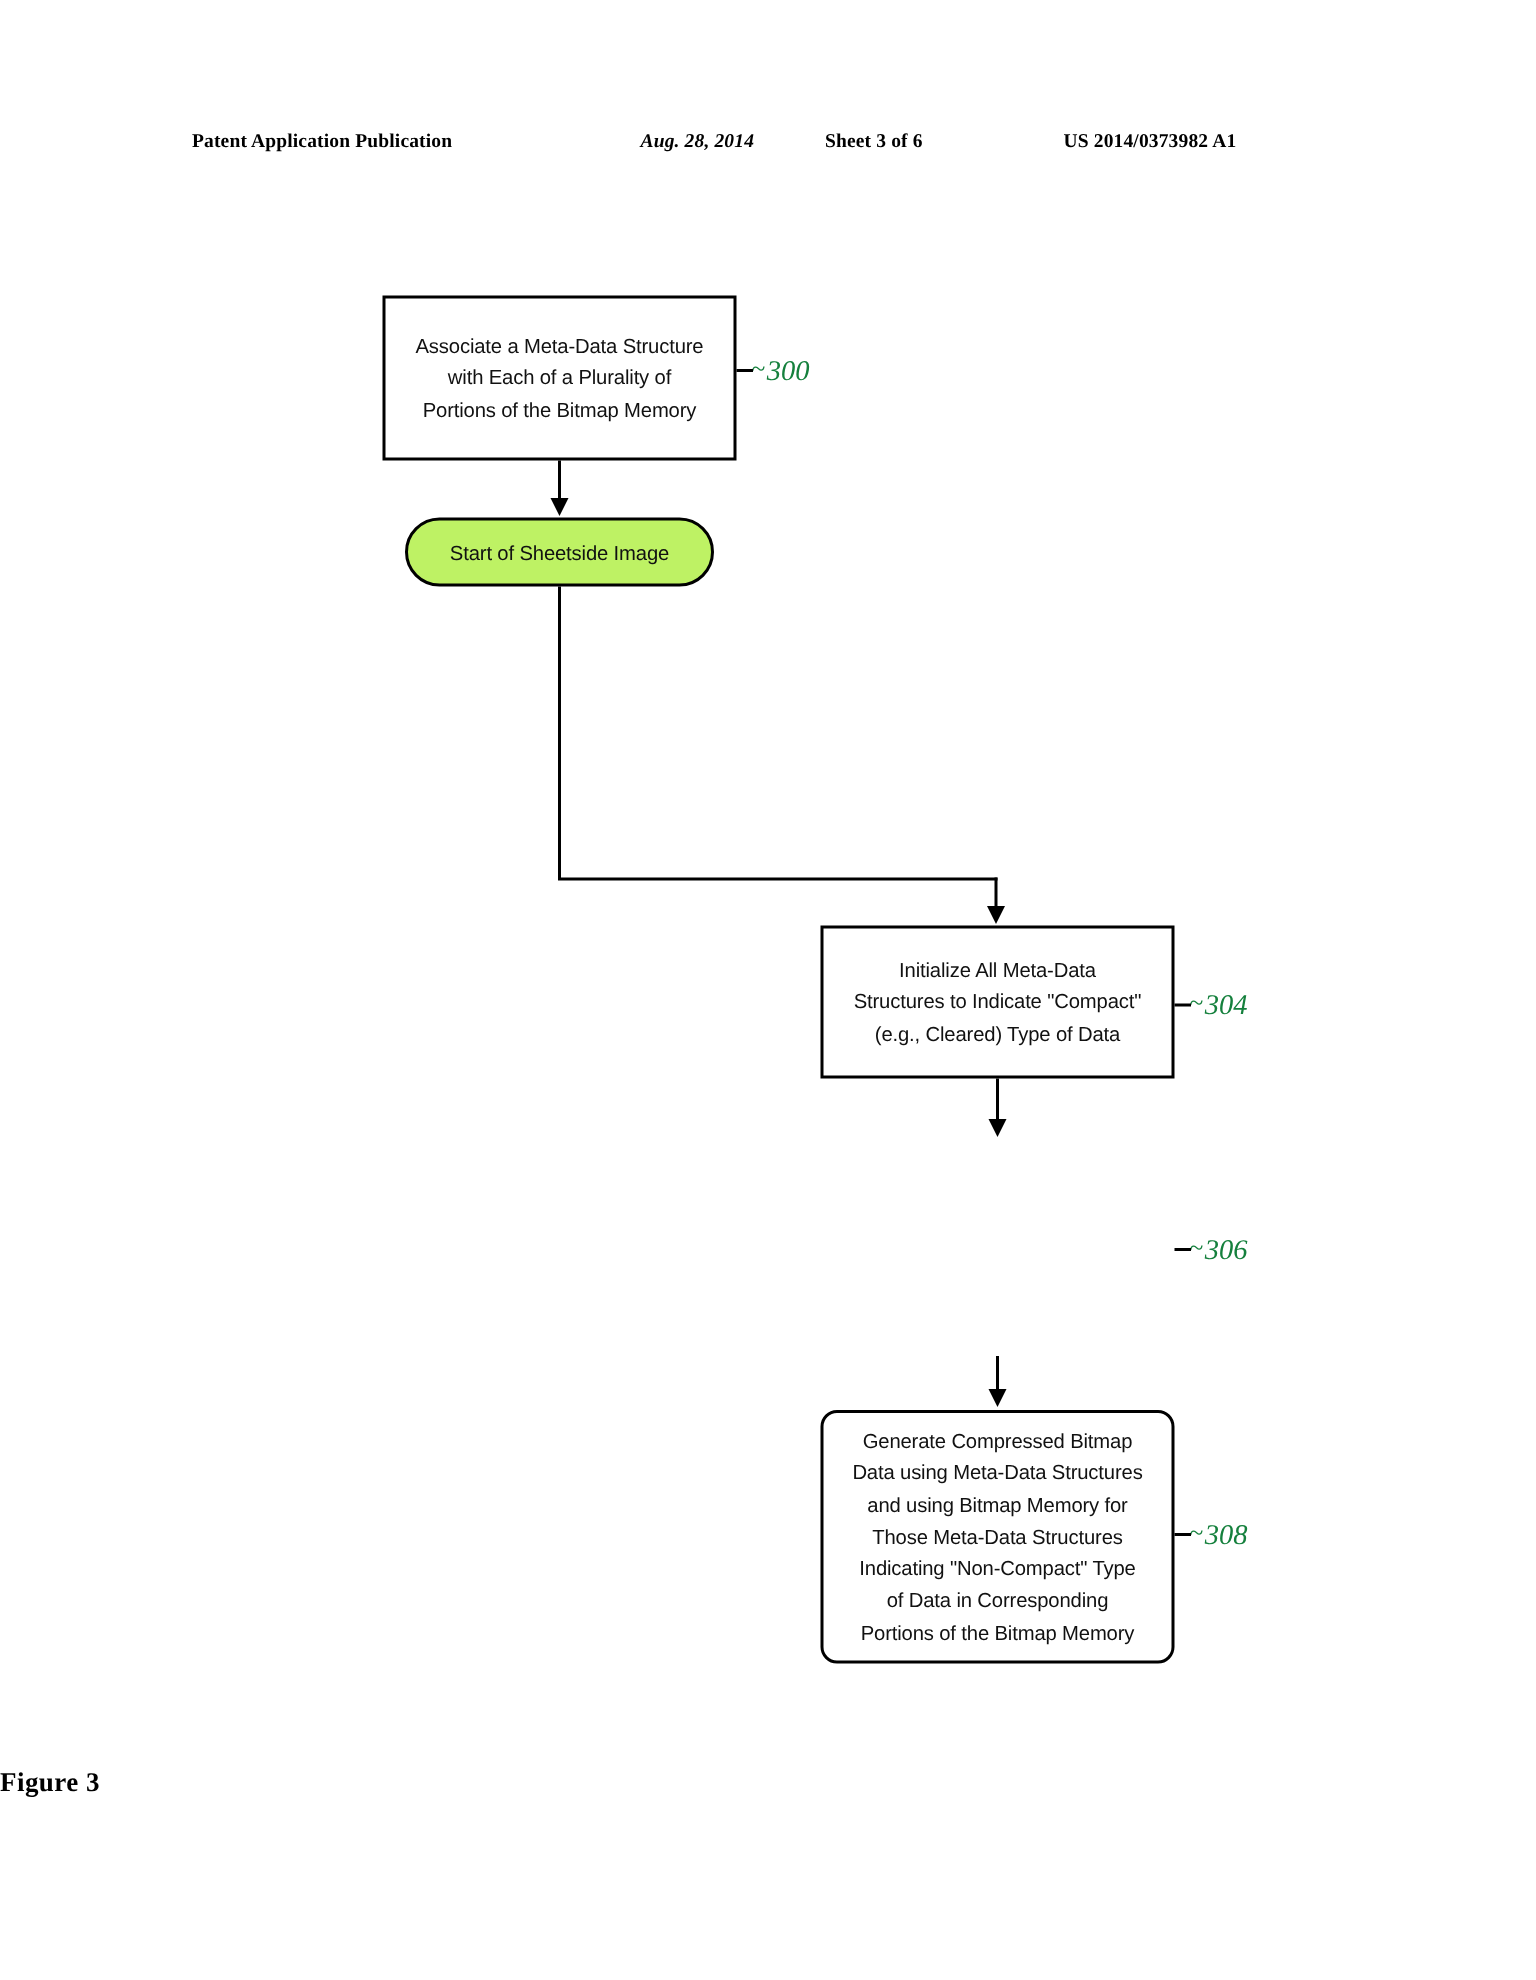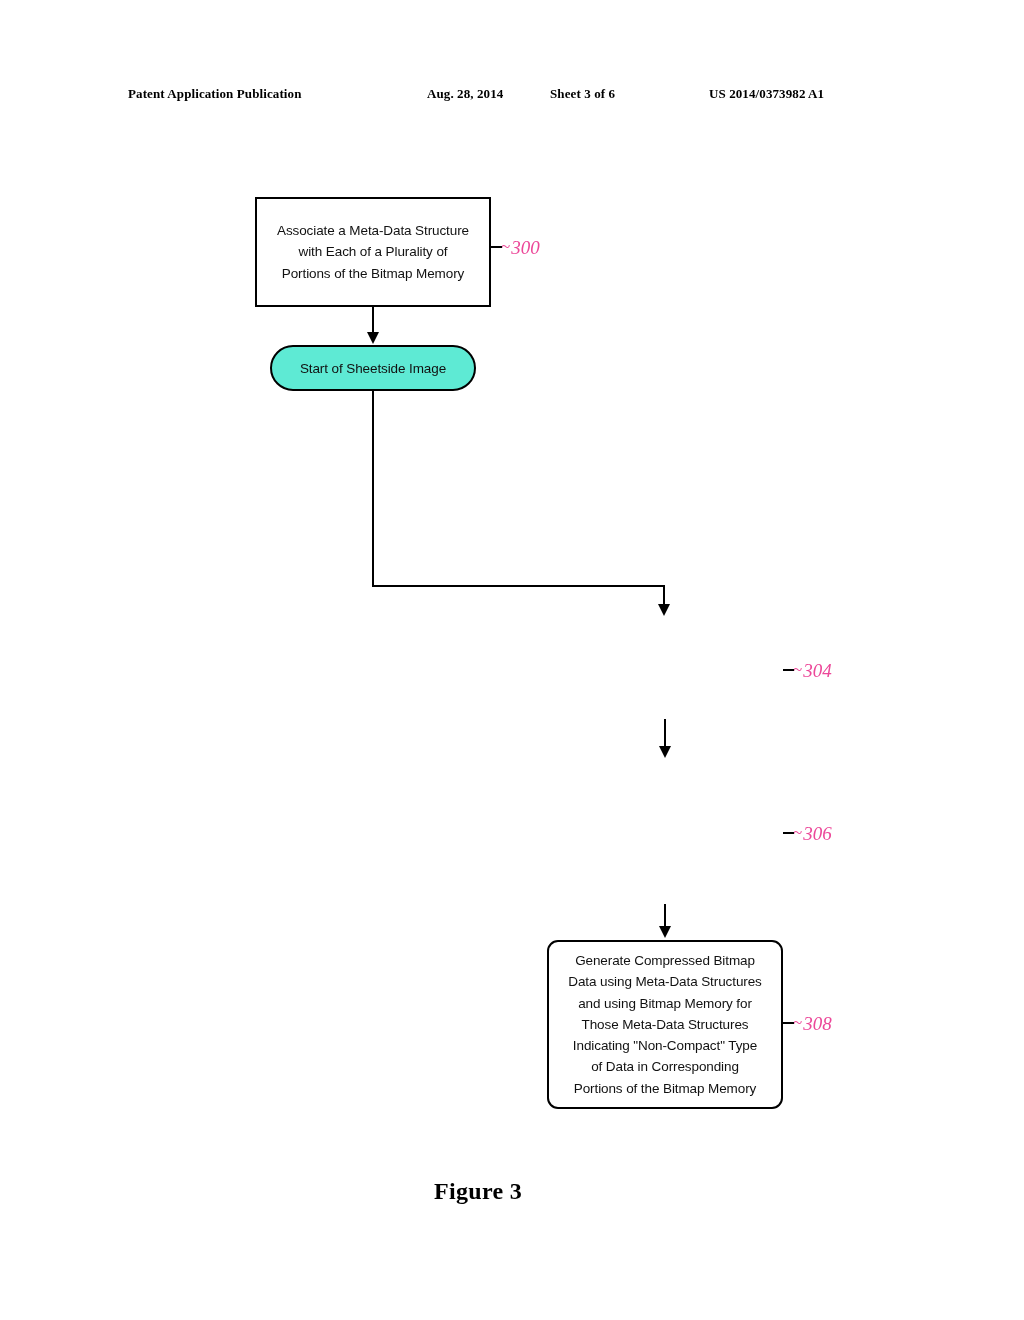--- a/index.html
+++ b/index.html
@@ -23,21 +23,21 @@
     left: 0;
     width: 1024px;
     height: 28px;
     font-family: "Liberation Serif", serif;
     font-weight: bold;
     font-size: 13px;
     letter-spacing: 0.1px;
     white-space: nowrap;
   }
   .hdr-pub   { position: absolute; left: 128px;  top: 0; }
-  .hdr-date  { position: absolute; left: 427px;  top: 0; }
+  .hdr-date  { position: absolute; left: 427px;  top: 0; font-style: italic; }
   .hdr-sheet { position: absolute; left: 550px;  top: 0; }
   .hdr-num   { position: absolute; left: 709px;  top: 0; }
 
   
   .flow {
     position: absolute;
     left: 12px;
     top: 0;
     width: 1024px;
     height: 1308px;
@@ -72,21 +72,21 @@
   
   #node-start {
     position: absolute;
     left: 258px;
     top: 345px;
     width: 206px;
     height: 46px;
     box-sizing: border-box;
     border: 2.5px solid #000;
     border-radius: 26px;
-    background: #5eead4;
+    background: #bef264;
     display: flex;
     align-items: center;
     justify-content: center;
   }
   #node-start .txt {
     font-family: "Liberation Sans", sans-serif;
     font-size: 13.5px;
     letter-spacing: -0.1px;
     color: #111;
   }
@@ -110,41 +110,40 @@
     border-right: 6px solid transparent;
     border-top: 12px solid #000;
   }
 
   
   .ref {
     position: absolute;
     font-family: "Liberation Serif", serif;
     font-style: italic;
     font-size: 19px;
-    color: #ec4899;
+    color: #15803d;
     white-space: nowrap;
   }
   .ref .tilde {
     font-style: normal;
     font-size: 17px;
     position: relative;
     top: -2px;
     margin-right: 1px;
   }
 
   
   #figure-caption {
     position: absolute;
     left: 0;
     top: 1178px;
     width: 956px;
-    text-align: center;
     font-family: "Liberation Serif", serif;
     font-weight: bold;
-    font-size: 24px;
+    font-size: 18px;
     letter-spacing: 0.3px;
   }
 </style>
 </head>
 <body>
 
 <div class="page-header">
   <span class="hdr-pub">Patent Application Publication</span>
   <span class="hdr-date">Aug. 28, 2014</span>
   <span class="hdr-sheet">Sheet 3 of 6</span>
@@ -169,20 +168,25 @@
 
   <div id="node-start">
     <span class="txt">Start of Sheetside Image</span>
   </div>
 
   <div class="vline" style="left:360px; top:391px; height:195px;"></div>
   <div class="hline" style="left:360px; top:585px; width:293px;"></div>
   <div class="vline" style="left:651px; top:585px; height:22px;"></div>
   <div class="arrowhead" style="left:646px; top:604px;"></div>
 
+  <div class="node" id="box-304">
+    <span class="txt">Initialize All Meta-Data
+Structures to Indicate "Compact"
+(e.g., Cleared) Type of Data</span>
+  </div>
   <div class="ref" style="left:781px; top:660px;">
     <span class="tilde">~</span><span>304</span>
   </div>
   <div class="hline" style="left:771px; top:669px; width:11px;"></div>
 
   <div class="vline" style="left:652px; top:719px; height:29px;"></div>
   <div class="arrowhead" style="left:647px; top:746px;"></div>
 
   <div class="ref" style="left:781px; top:823px;">
     <span class="tilde">~</span><span>306</span>

